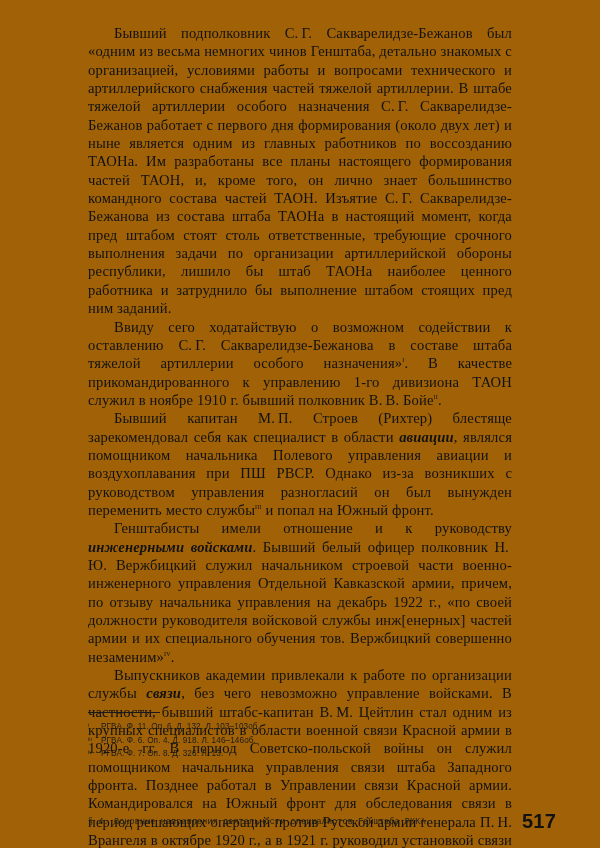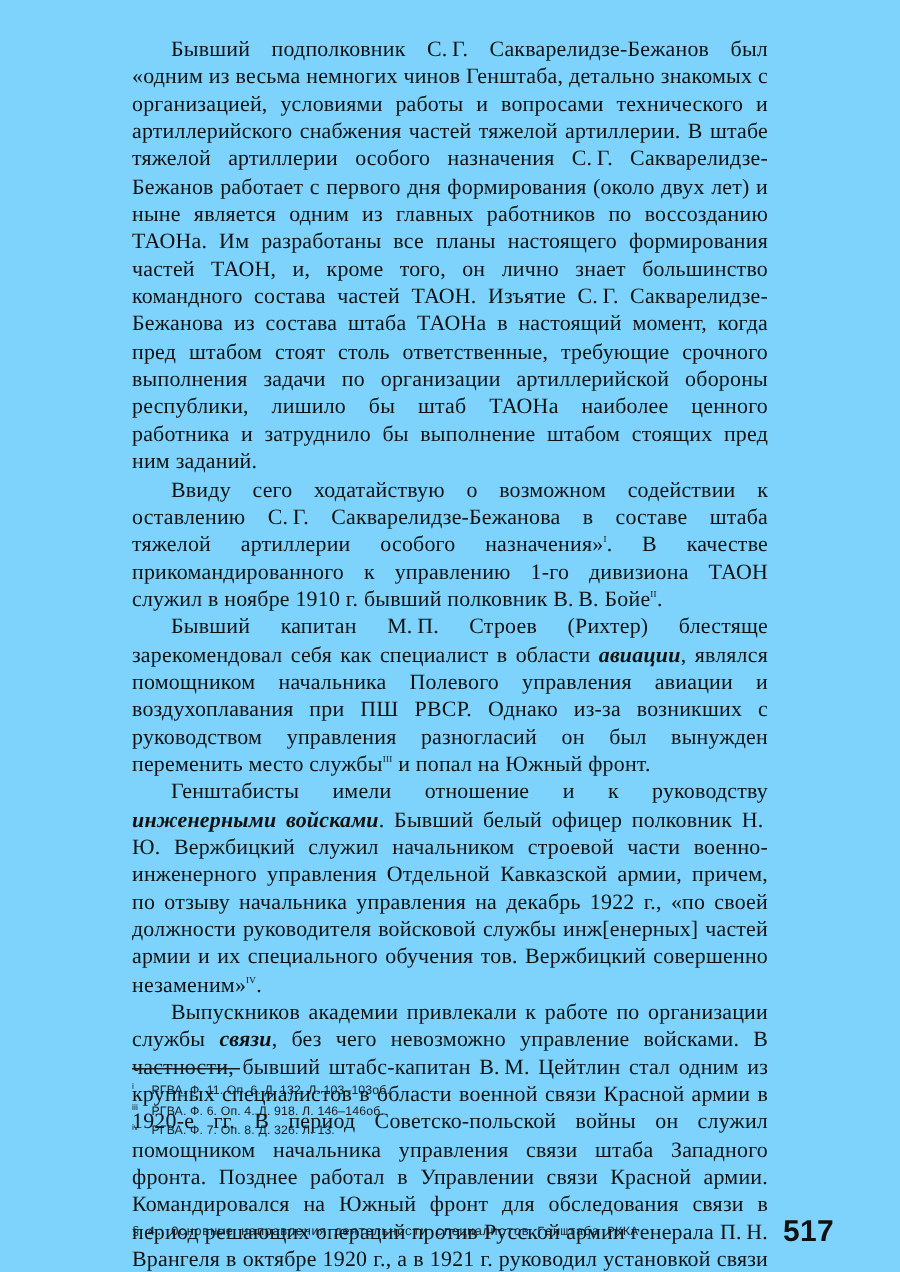--- a/index.html
+++ b/index.html
@@ -16,21 +16,21 @@
     font-family: "Liberation Serif", "DejaVu Serif", serif;
     color: #111111;
     -webkit-font-smoothing: antialiased;
   }
 
   .page {
     position: absolute;
     left: 0; top: 0;
     width: 600px;
     height: 848px;
-    background: #7dd3fc;
+    background: #a16207;
   }
 
   
   .textblock {
     position: absolute;
     left: 88px;
     top: 24px;
     width: 424px;
   }
 

